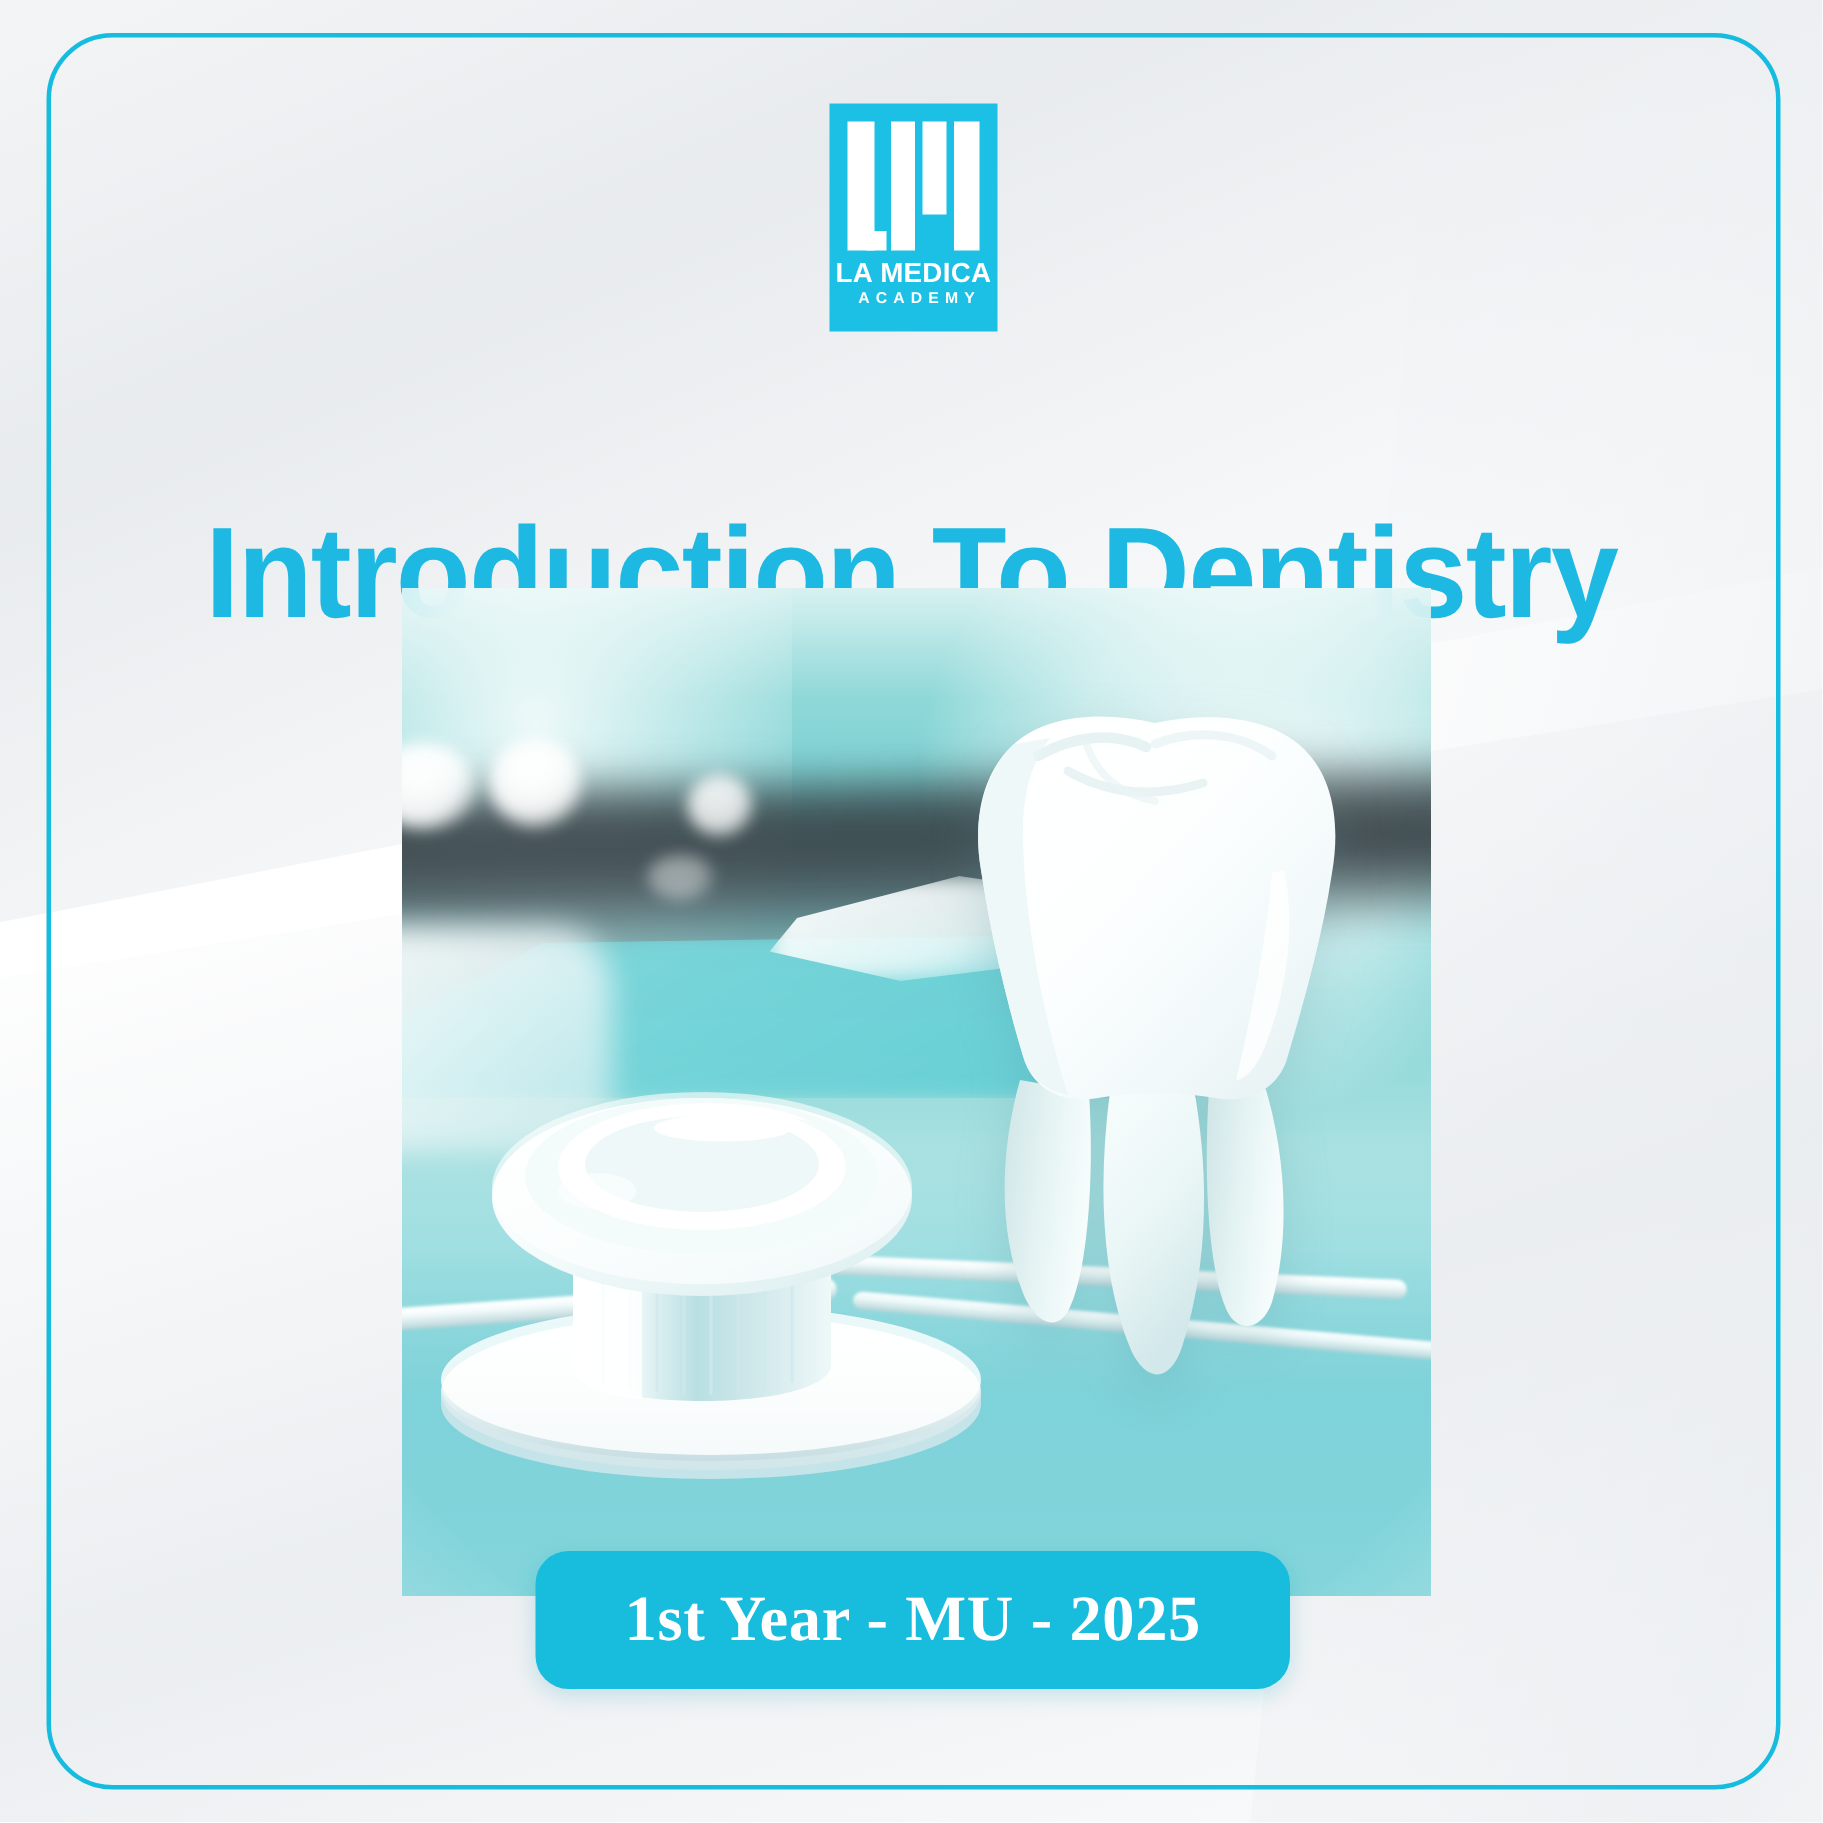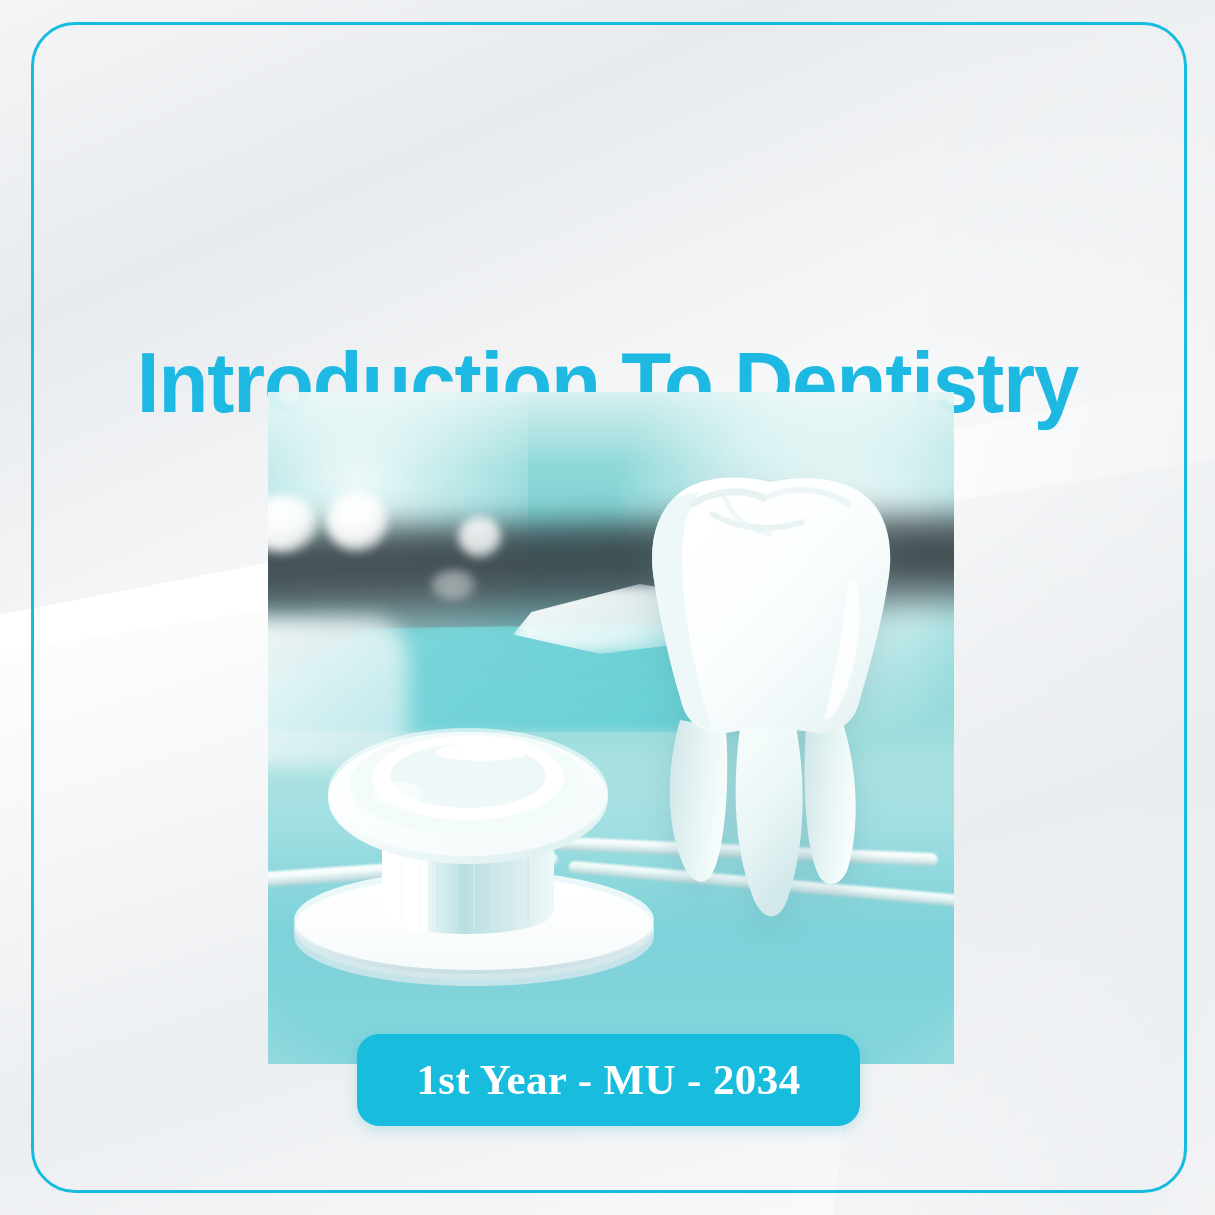--- a/index.html
+++ b/index.html
@@ -263,20 +263,32 @@
 <body>
 
 <div class="poster">
 
   <div class="bg-sheen-a"></div>
   <div class="bg-sheen-b"></div>
   <div class="bg-sheen-c"></div>
 
   <div class="frame"></div>
 
+  <div class="logo">
+    <svg class="logo-marks" viewBox="0 0 112 152">
+      <rect x="12" y="12" width="18" height="86" fill="#ffffff"></rect>
+      <rect x="12" y="104" width="18" height="0" fill="#ffffff"></rect>
+      <rect x="24.5" y="85" width="13.5" height="13" fill="#ffffff"></rect>
+      <rect x="41" y="12" width="16" height="86" fill="#ffffff"></rect>
+      <rect x="62" y="12" width="16" height="62" fill="#ffffff"></rect>
+      <rect x="83" y="12" width="17" height="86" fill="#ffffff"></rect>
+    </svg>
+    <div class="logo-text logo-name">LA MEDICA</div>
+    <div class="logo-text logo-sub">ACADEMY</div>
+  </div>
 
   <h1 class="title">Introduction To Dentistry</h1>
 
   <div class="photo">
     <div class="photo-inner">
 
       <div class="ph-bg"></div>
       <div class="ph-glow-tr"></div>
       <div class="ph-glow-tl"></div>
 
@@ -402,16 +414,16 @@
 
         <path d="M120 78 C 150 60, 230 58, 262 76 C 232 66, 150 66, 120 78 Z" fill="#ffffff"></path>
         <ellipse cx="204" cy="80" rx="46" ry="9" fill="#ffffff" opacity=".95"></ellipse>
         <ellipse cx="120" cy="122" rx="26" ry="12" fill="#ffffff" opacity=".5"></ellipse>
       </svg>
 
     </div>
   </div>
 
   <div class="badge">
-    <span class="badge-text">1st Year - MU - 2034</span>
+    <span class="badge-text">1st Year - MU - 2025</span>
   </div>
 
 </div>
 
 </body></html>

